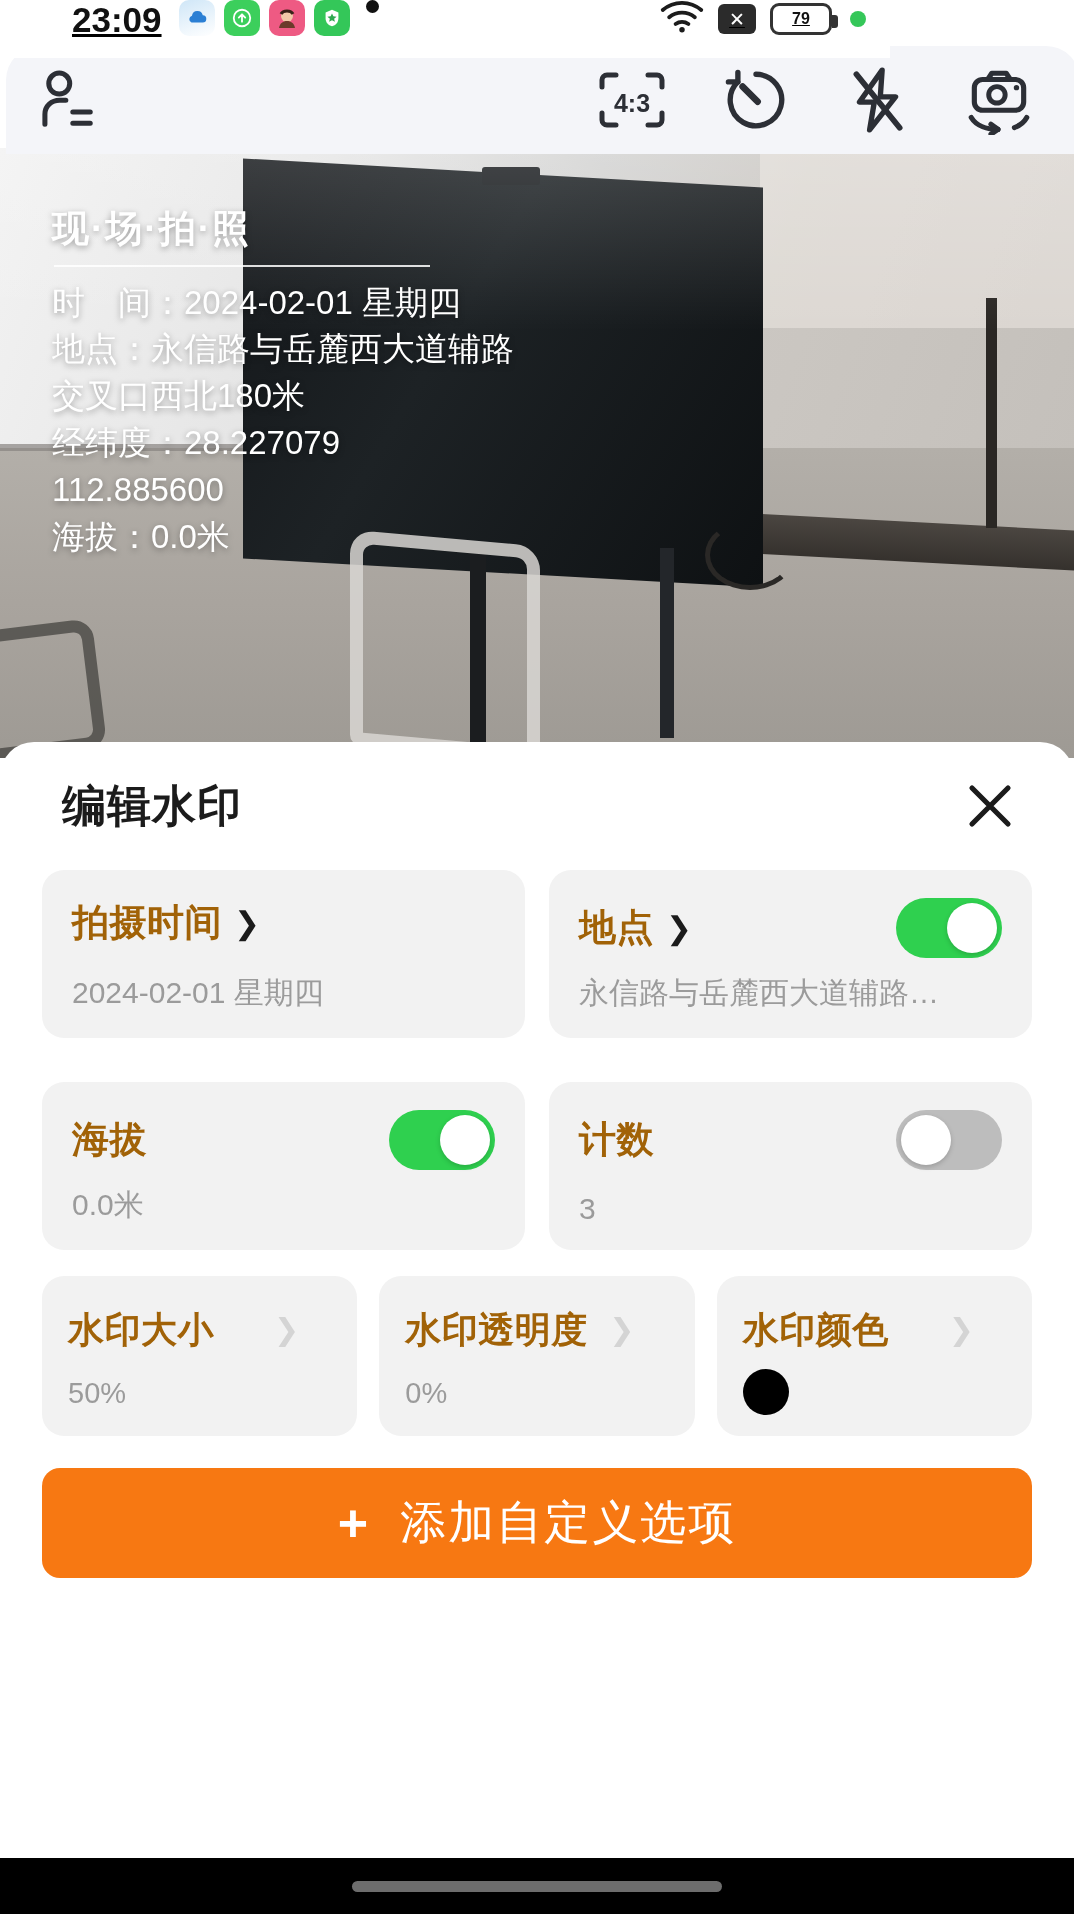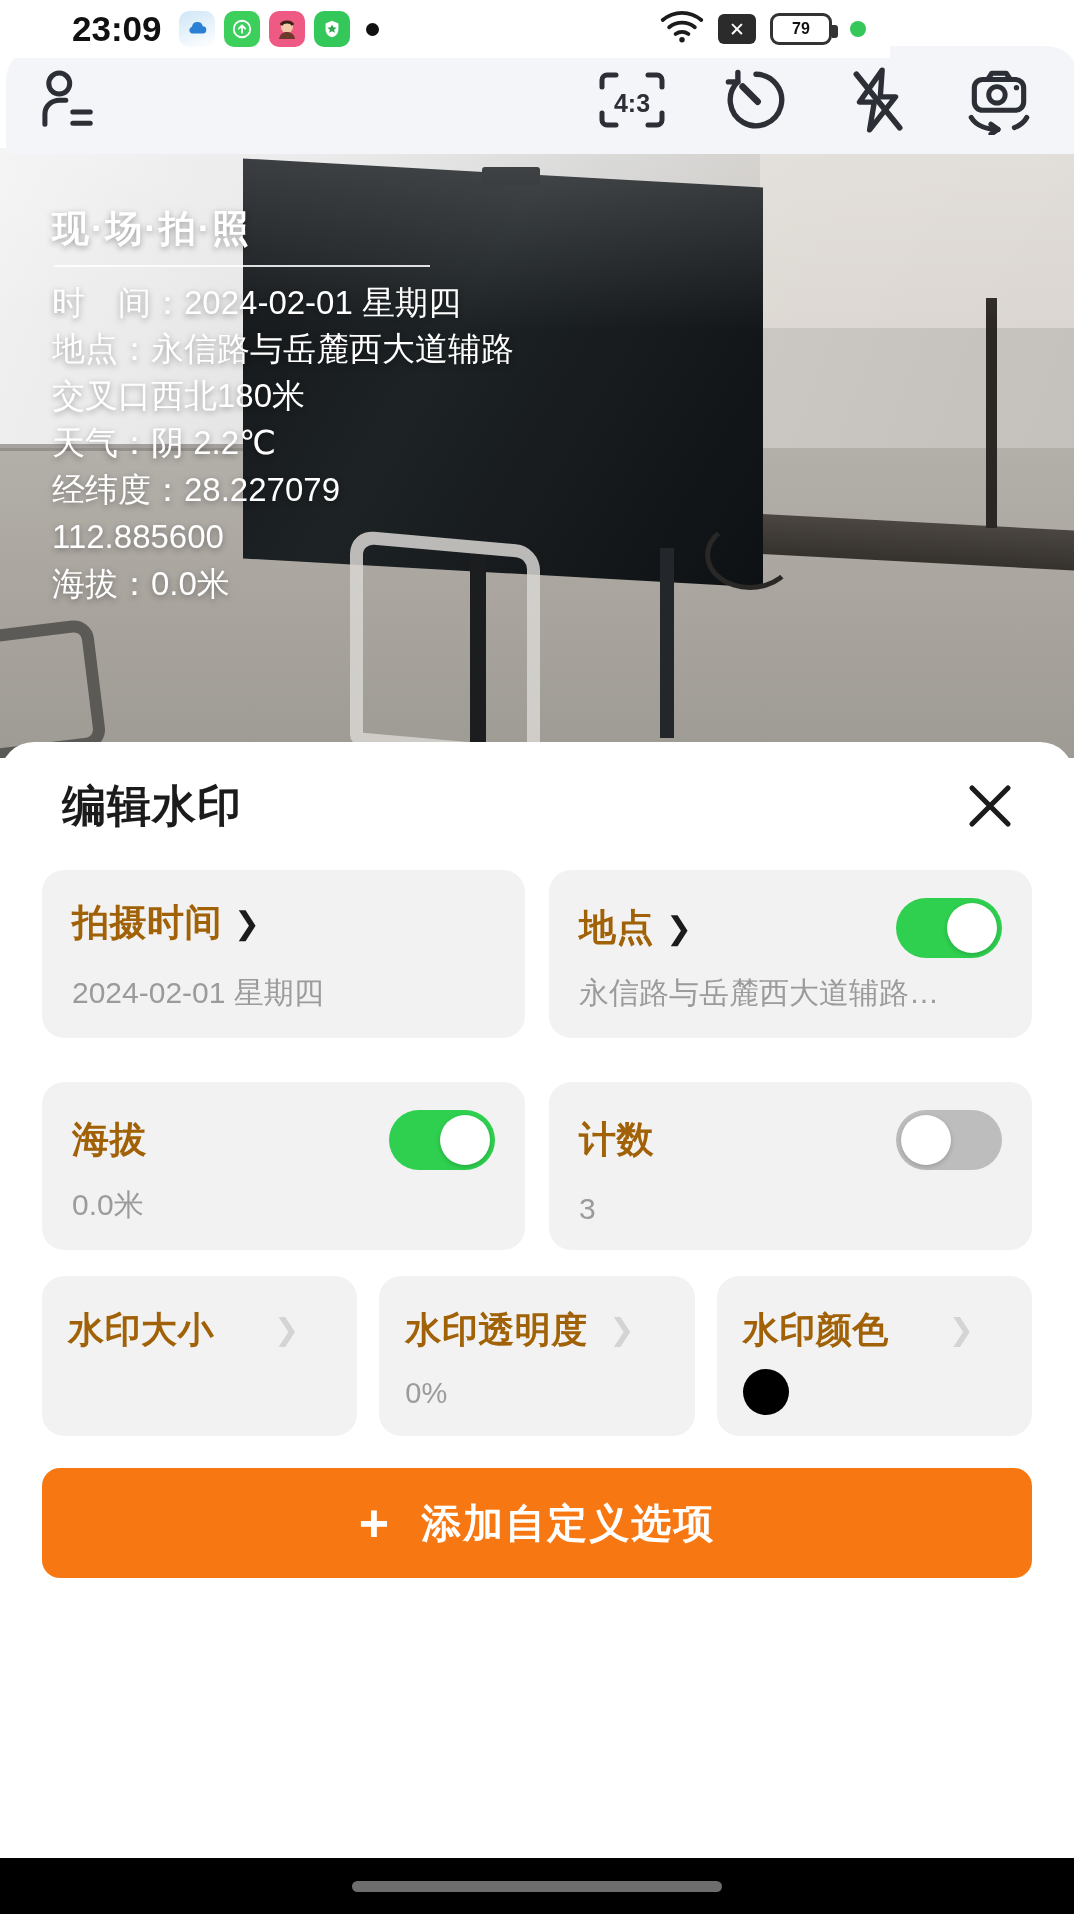--- a/index.html
+++ b/index.html
@@ -7,22 +7,22 @@
   body {
     font-family: "Liberation Sans","DejaVu Sans",sans-serif;
     background:#ffffff;
     overflow:hidden;
     position:relative;
   }
 
   
   .statusbar{
     position:absolute; left:0; top:0; width:890px; height:58px;
-    background:#ffffff; display:flex; align-items:center;
-    padding:0 24px; z-index:40;
+    background:#ffffff; display:flex; align-items:flex-start;
+    padding:0 24px; z-index:40;text-decoration:underline;
   }
   .sb-time{ font-size:35px; font-weight:700; color:#111; letter-spacing:0px; margin-left:48px;}
   .sb-icons-left{ display:flex; align-items:center; gap:9px; margin-left:17px;}
   .sb-app{ width:36px; height:36px; border-radius:10px; display:flex; align-items:center; justify-content:center; font-size:19px; color:#fff; }
   .sb-app.a1{ background:linear-gradient(160deg,#cfe6f7,#ffffff); }
   .sb-app.a2{ background:#3ccf5c; }
   .sb-app.a3{ background:#ee5a83; }
   .sb-app.a4{ background:#34c759; }
   .sb-dot-black{ width:13px; height:13px; border-radius:50%; background:#111; margin-left:16px; }
   .sb-spacer{ flex:1; }
@@ -125,21 +125,21 @@
   .card3 .card-value{ margin-top:22px; font-size:29px; }
   .swatch{ width:46px; height:46px; border-radius:50%; background:#000; margin-top:14px; }
 
   
   .addbtn{
     margin-top:32px; height:110px; background:#f77812; border-radius:18px;
     display:flex; align-items:center; justify-content:center; gap:32px;
     color:#fff;
   }
   .addbtn .plus{ font-size:52px; font-weight:700; line-height:1; }
-  .addbtn .txt{ font-size:40px; font-weight:700; letter-spacing:2px; }
+  .addbtn .txt{ font-size:46px; font-weight:400; letter-spacing:2px; }
 
   
   .navbar{ position:absolute; left:0; bottom:0; width:1074px; height:56px; background:#000; z-index:60;
            display:flex; align-items:center; justify-content:center; }
   .navbar .pill{ width:370px; height:11px; border-radius:6px; background:#6d6d6d; }
 </style>
 </head>
 <body>
 
 <div class="statusbar">
@@ -247,21 +247,20 @@
   <div class="ph-chair1"></div>
   <div class="ph-chair2"></div>
   <div class="ph-vign"></div>
 
   <div class="wm">
     <div class="wm-title">现·场·拍·照</div>
     <div class="wm-rule"></div>
     <div class="wm-line">时　间：2024-02-01 星期四</div>
     <div class="wm-line">地点：永信路与岳麓西大道辅路</div>
     <div class="wm-line">交叉口西北180米</div>
-    <div class="wm-line">天气：阴  2.2℃</div>
     <div class="wm-line">经纬度：28.227079</div>
     <div class="wm-line">112.885600</div>
     <div class="wm-line">海拔：0.0米</div>
   </div>
 </div>
 
 <div class="sheet">
 
   <div class="sheet-head">
     <div class="sheet-title">编辑水印</div>
@@ -320,20 +319,21 @@
           </span>
       </div>
       <div class="card-value">3</div>
     </div>
   </div>
 
   <div class="grid3">
     <div class="card3">
       <span class="card-label">水印大小</span>
       <span class="chev3" style="left:232px; top:36px;">❯</span>
+      <div class="card-value">50%</div>
     </div>
 
     <div class="card3">
       <span class="card-label">水印透明度</span>
       <span class="chev3" style="left:230px; top:36px;">❯</span>
       <div class="card-value">0%</div>
     </div>
 
     <div class="card3">
       <span class="card-label">水印颜色</span>

